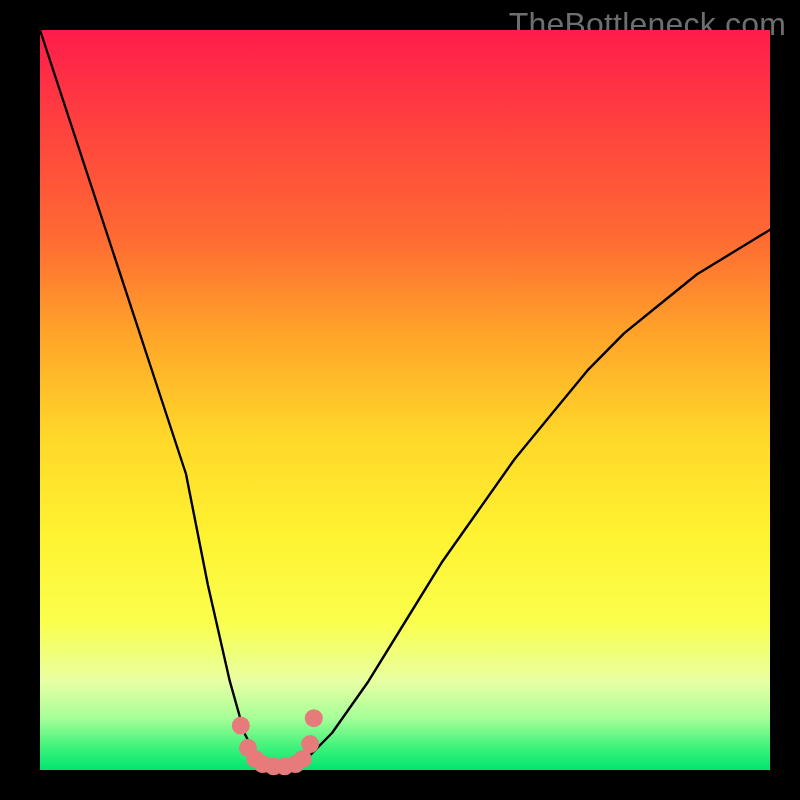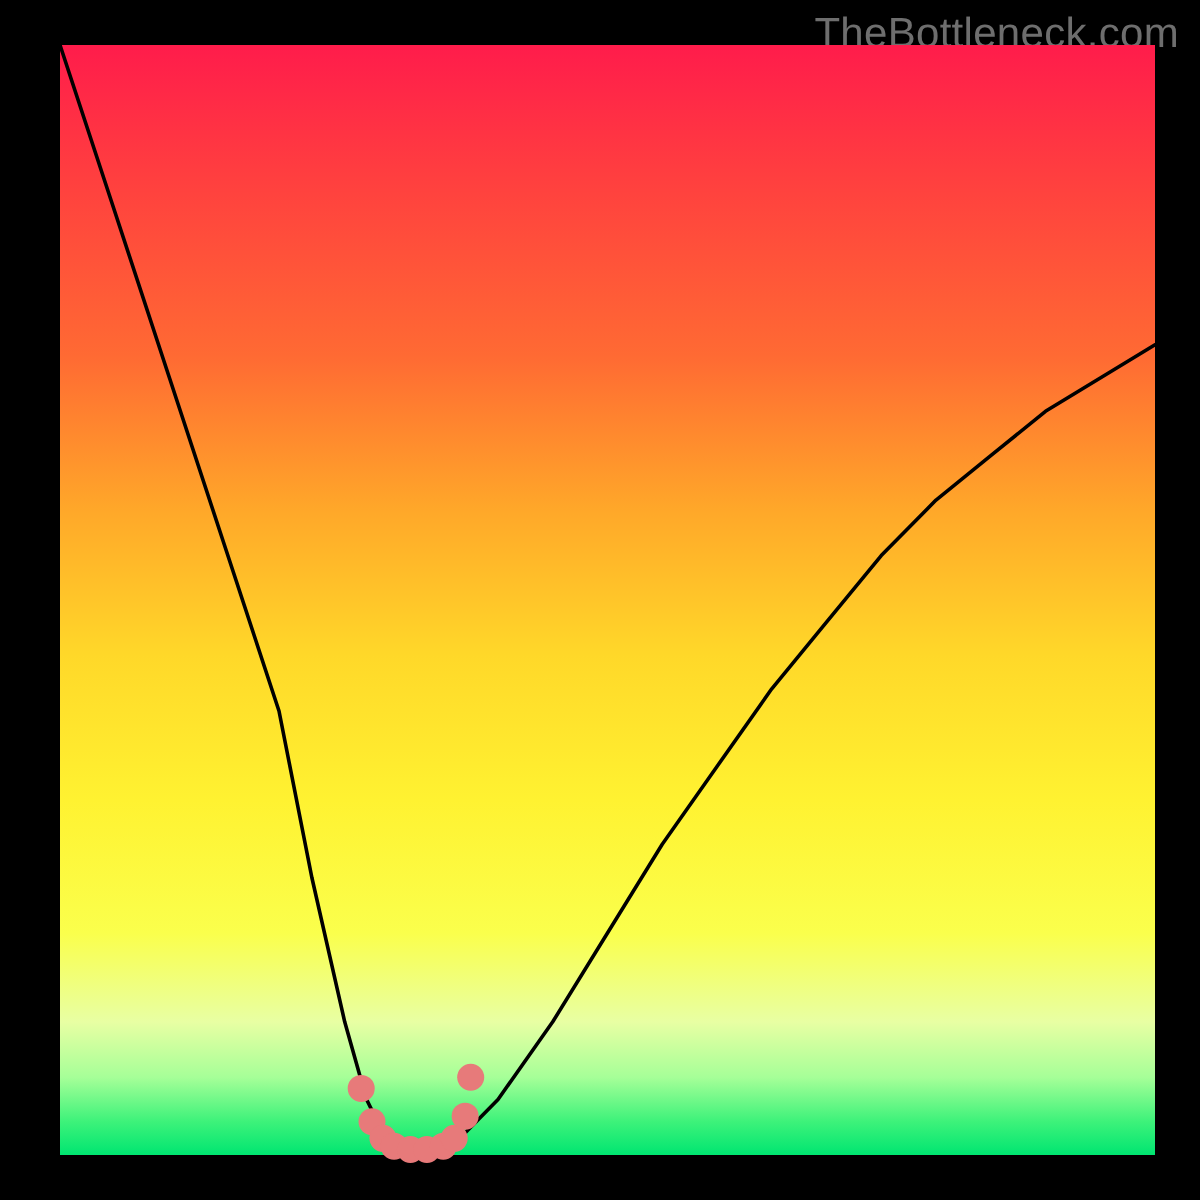--- a/index.html
+++ b/index.html
@@ -38,21 +38,21 @@
       #a6ff98 93%,
       #3df27a 97%,
       #00e571 100%
     );
   }
   .watermark {
     position: absolute;
     top: 6px;
     right: 14px;
     color: #6e6e6e;
-    font-size: 28px;
+    font-size: 32px;
     letter-spacing: 0.2px;
     user-select: none;
   }
   svg.curve-layer {
     position: absolute;
     left: 0;
     top: 0;
     width: 730px;
     height: 740px;
     overflow: visible;

